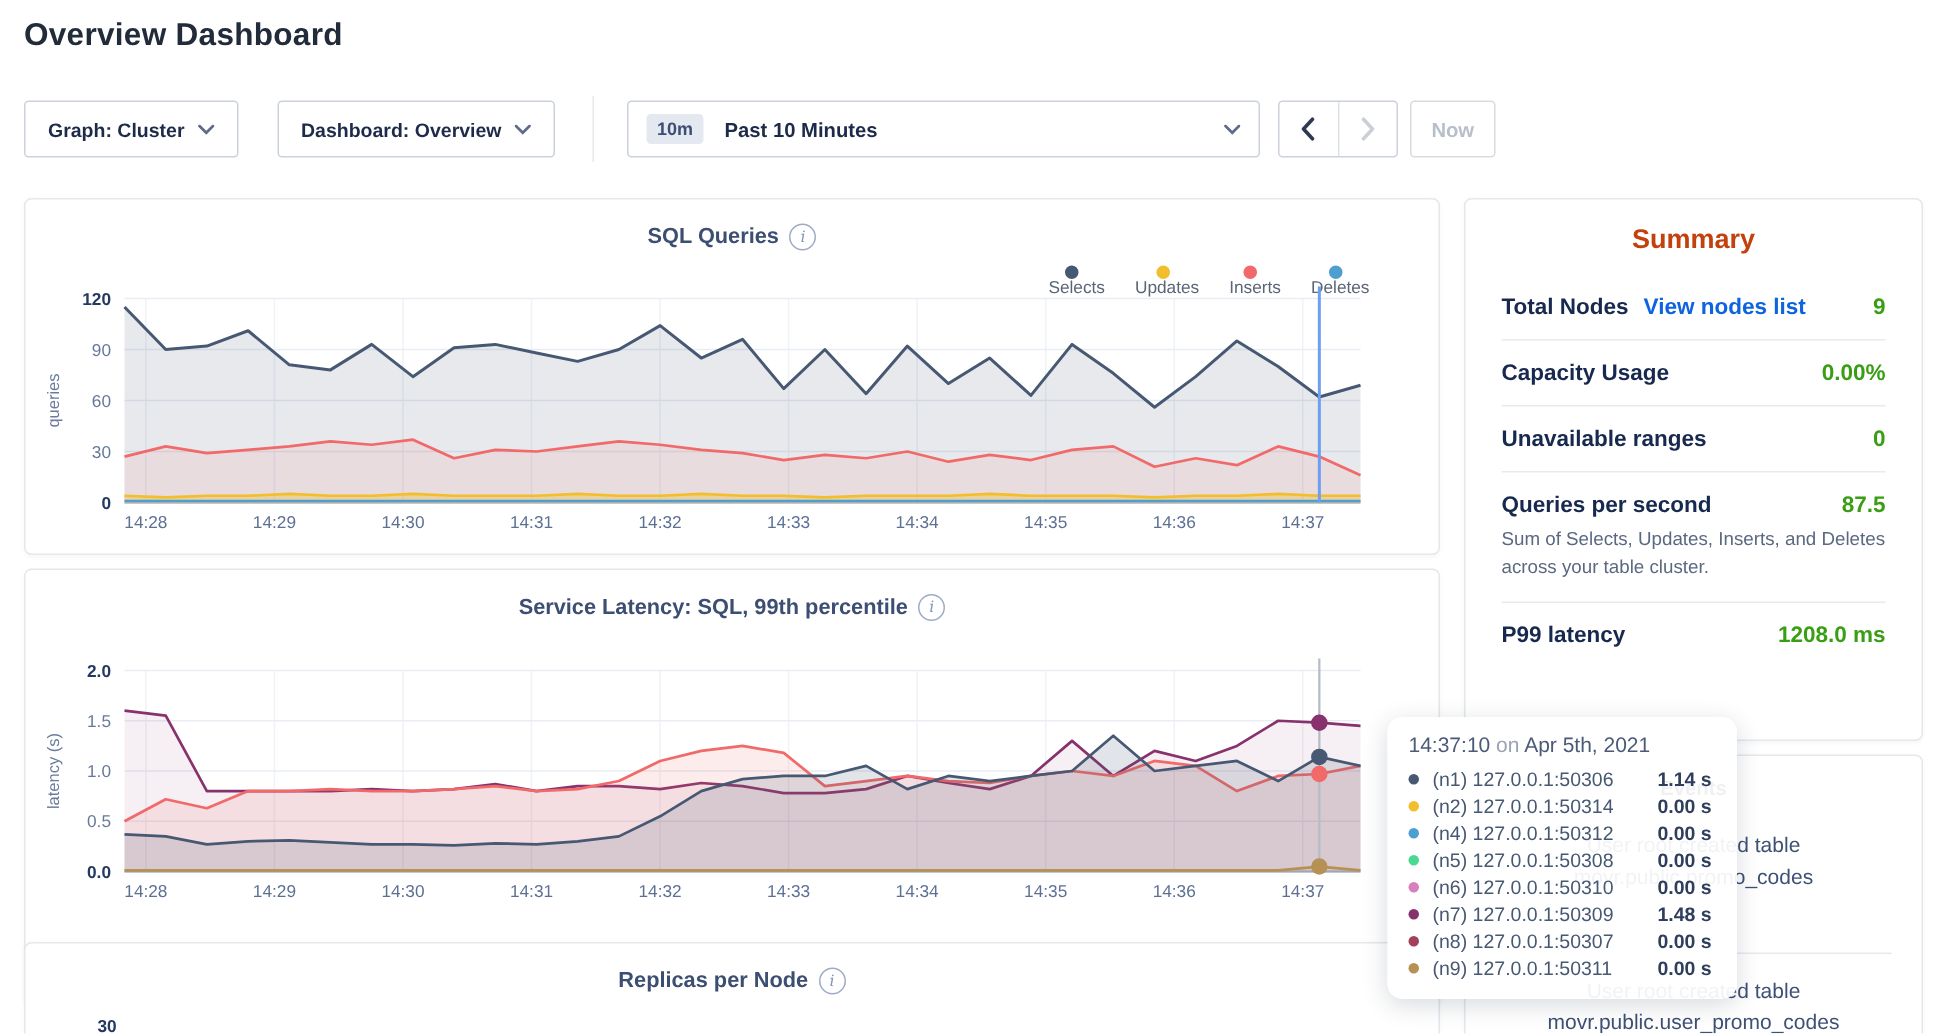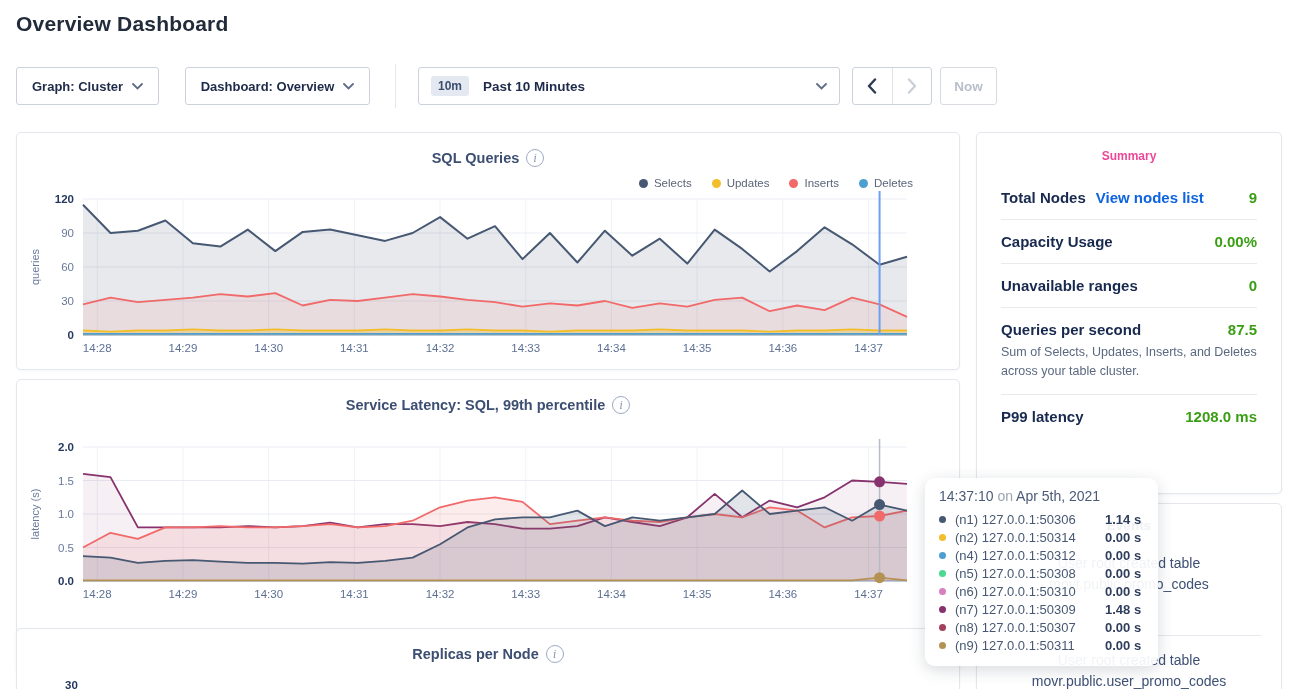--- a/index.html
+++ b/index.html
@@ -32,27 +32,27 @@
   #card-summary{left:976px;top:132px;width:306px;height:362px;padding:0 24px;}
   #card-events{left:976px;top:503px;width:306px;height:210px;padding:0 20px;}
 
   .chart-title{position:absolute;left:0;right:0;top:16px;margin:0;text-align:center;font-size:14.5px;font-weight:700;color:#3c4e72;}
   .chart-title .inner{display:inline-flex;align-items:center;gap:7px;}
   .info-icon{display:inline-flex;align-items:center;justify-content:center;width:16px;height:16px;border:1px solid #9dabc4;border-radius:50%;
       color:#8396b6;font-family:"DejaVu Serif",serif;font-style:italic;font-size:10.5px;font-weight:400;cursor:pointer;}
   .chart-svg{position:absolute;left:0;top:0;}
 
   .legend{position:absolute;top:44px;right:46px;display:flex;}
-  .leg-item{display:inline-flex;align-items:center;margin-left:20px;font-size:11.5px;color:#5b6577;cursor:pointer;}
+  .leg-item{display:inline-flex;align-items:center;margin-left:20px;font-size:11.5px;color:#5b6577;cursor:pointer;flex-direction:column;}
   .leg-dot{width:9px;height:9px;border-radius:50%;margin-right:6px;}
 
   .partial-tick{position:absolute;left:48px;top:50px;font-size:11.5px;font-weight:700;color:#24395f;}
 
   
-  .sum-heading{margin:0;padding:16px 0 13px;text-align:center;font-size:12px;font-weight:700;color:#ec4899;}
+  .sum-heading{margin:0;padding:16px 0 13px;text-align:center;font-size:18px;font-weight:700;color:#c2410c;}
   .sum-row{border-top:1px solid #e8eaee;padding:13px 0;}
   .sum-row.first{border-top:none;}
   .sum-head{display:flex;align-items:baseline;}
   .sum-label{font-size:15px;font-weight:700;color:#17294e;}
   .sum-link{font-size:15px;font-weight:700;color:#0d63e0;margin-left:10px;text-decoration:none;cursor:pointer;}
   .sum-value{margin-left:auto;font-size:15px;font-weight:700;color:#3a9e15;}
   .sum-desc{margin-top:5px;font-size:12.5px;line-height:1.5;color:#5a6880;}
 
   
   .ev-heading{margin:0;padding:14px 0 6px;text-align:center;font-size:13.5px;font-weight:700;color:#1c2b4c;}

